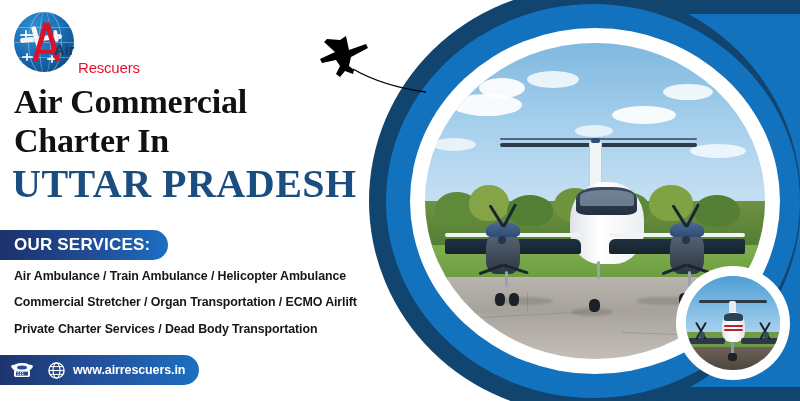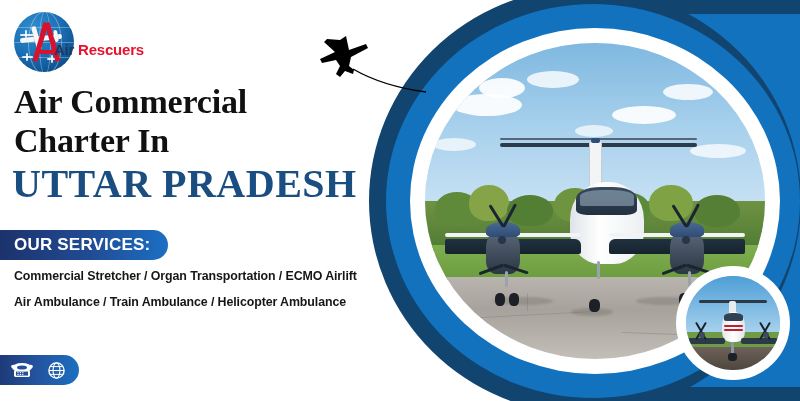--- a/index.html
+++ b/index.html
@@ -123,21 +123,21 @@
     overflow:hidden;
   }
   .merid{position:absolute;border:1px solid rgba(255,255,255,.35);border-radius:50%;}
   .lat{position:absolute;border-top:1px solid rgba(255,255,255,.3);left:0;width:100%;}
   .mini-plane{position:absolute;background:rgba(255,255,255,.85);border-radius:1px;}
   .big-plane-body{position:absolute;background:#f4f7fa;border-radius:2px;
      box-shadow:0 0 1px rgba(0,0,0,.4);}
   .red-a1,.red-a2,.red-a3{position:absolute;background:#d8122c;}
   .logo-air{position:absolute;left:40px;top:29px;font-weight:bold;font-size:15px;
      color:#1b3a5c;letter-spacing:-.3px;}
-  .logo-res{position:absolute;left:64px;top:29px;font-weight:bold;font-size:15px;
+  .logo-res{position:absolute;left:64px;top:47px;font-weight:normal;font-size:15px;
      color:#e8112d;letter-spacing:-.2px;}
 
   
   .silhouette{position:absolute;left:296px;top:22px;width:130px;height:80px;}
 
   
   .h-main{
     position:absolute;left:14px;top:82px;width:340px;
     font-family:"Liberation Serif",serif;
     font-weight:bold;font-size:34px;line-height:1.16;color:#111111;
@@ -322,22 +322,23 @@
   <div class="h-main">
     <div>Air Commercial</div>
     <div>Charter In</div>
   </div>
   <div class="h-state">UTTAR PRADESH</div>
 
   <div class="pill">
     <span>OUR SERVICES:</span>
   </div>
   <div class="svc-lines">
+    <div class="svc-line">Air Ambulance / Train Ambulance / Helicopter Ambulance</div>
     <div class="svc-line">Commercial Stretcher / Organ Transportation / ECMO Airlift</div>
-    <div class="svc-line">Air Ambulance / Train Ambulance / Helicopter Ambulance</div>
+    <div class="svc-line">Private Charter Services / Dead Body Transportation</div>
   </div>
 
   <div class="contact">
     <span class="ic">
       <svg width="24" height="17" viewBox="0 0 24 17">
         <ellipse cx="12" cy="5.5" rx="10" ry="4.4" fill="#ffffff"></ellipse>
         <ellipse cx="12" cy="5.5" rx="5" ry="2" fill="#24509b"></ellipse>
         <rect x="4" y="8" width="16" height="7" rx="1.4" fill="#ffffff"></rect>
         <rect x="6" y="9.6" width="12" height="4" fill="#24509b"></rect>
         <circle cx="8" cy="10.6" r=".7" fill="#ffffff"></circle>
@@ -352,15 +353,16 @@
     </span>
     <span class="ic" style="margin-left:6px;">
       <svg width="17" height="17" viewBox="0 0 17 17">
         <circle cx="8.5" cy="8.5" r="7.6" fill="none" stroke="#ffffff" stroke-width="1.4"></circle>
         <ellipse cx="8.5" cy="8.5" rx="3.4" ry="7.6" fill="none" stroke="#ffffff" stroke-width="1.1"></ellipse>
         <line x1="1" y1="8.5" x2="16" y2="8.5" stroke="#ffffff" stroke-width="1.1"></line>
         <line x1="2.4" y1="4.6" x2="14.6" y2="4.6" stroke="#ffffff" stroke-width="1"></line>
         <line x1="2.4" y1="12.4" x2="14.6" y2="12.4" stroke="#ffffff" stroke-width="1"></line>
       </svg>
     </span>
+    <span class="web">www.airrescuers.in</span>
   </div>
 
 </div>
 
 </body></html>

